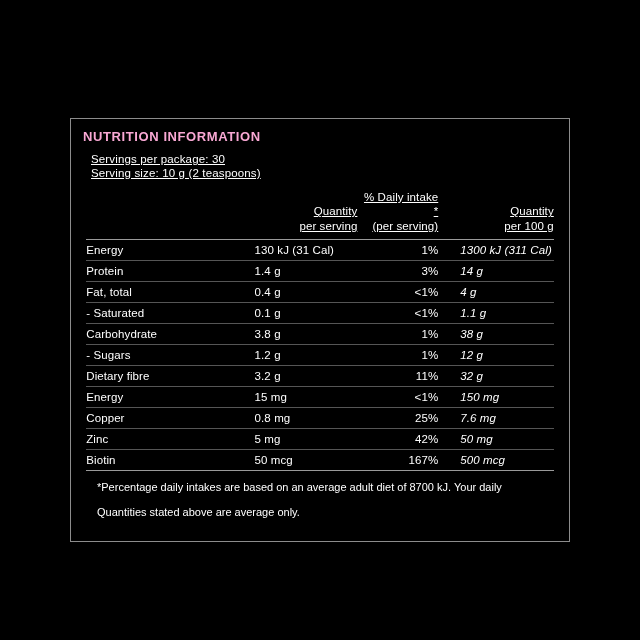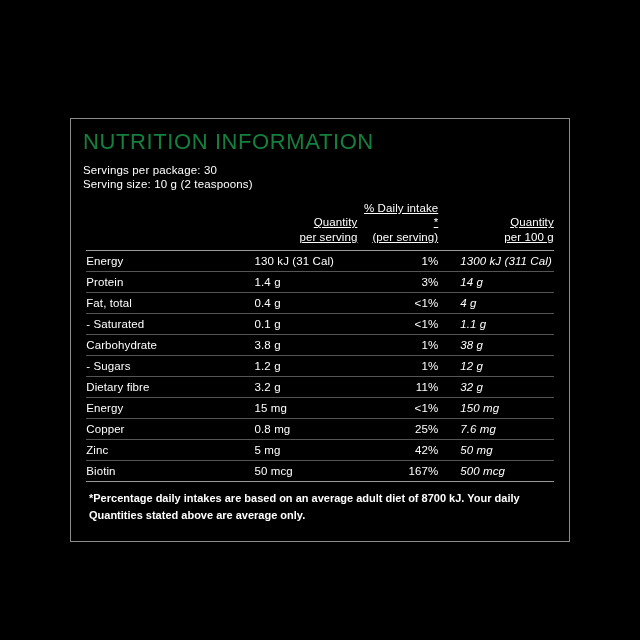--- a/index.html
+++ b/index.html
@@ -23,31 +23,32 @@
     border: 1px solid #8c8c8c;
     box-sizing: border-box;
   }
   .inner {
     position: absolute;
     left: 8px;
     right: 8px;
     top: 10px;
   }
   .title {
-    font-size: 22px;
+    font-size: 13px;
     letter-spacing: 0.6px;
-    color: #15803d;
-    font-weight: 400;
+    color: #f9a8d4;
+    font-weight: 700;
     margin: 0 0 9px 4px;
   }
   .serv-line {
     font-size: 11.5px;
     color: #ffffff;
-    margin: 0 0 2px 4px;
+    margin: 0 0 2px 12px;
     letter-spacing: 0.15px;
+    text-decoration: underline;
   }
   table.nutri {
     width: 97%;
     margin: 11px auto 0 auto;
     border-collapse: collapse;
     font-size: 11.5px;
     letter-spacing: 0.1px;
   }
   table.nutri th, table.nutri td {
     padding: 0;
@@ -81,21 +82,21 @@
   tbody tr.data td.c-dv { text-align: right; padding-right: 22px; }
   tbody tr.data td.c-100 { text-align: left; font-style: italic; }
   tbody tr.data.last td { border-bottom: 1px solid #9a9a9a; }
   .footnotes {
     margin: 8px 4px 0 10px;
     font-size: 11px;
     line-height: 1.55;
     color: #ffffff;
     max-width: 440px;
   }
-  .footnotes p { margin: 0; font-weight: bold; }
+  .footnotes p { margin: 8px; }
 </style>
 </head>
 <body>
 
 <div class="panel">
   <div class="inner">
 
     <div class="title">NUTRITION INFORMATION</div>
 
     <div class="serv-line">Servings per package: 30</div>

